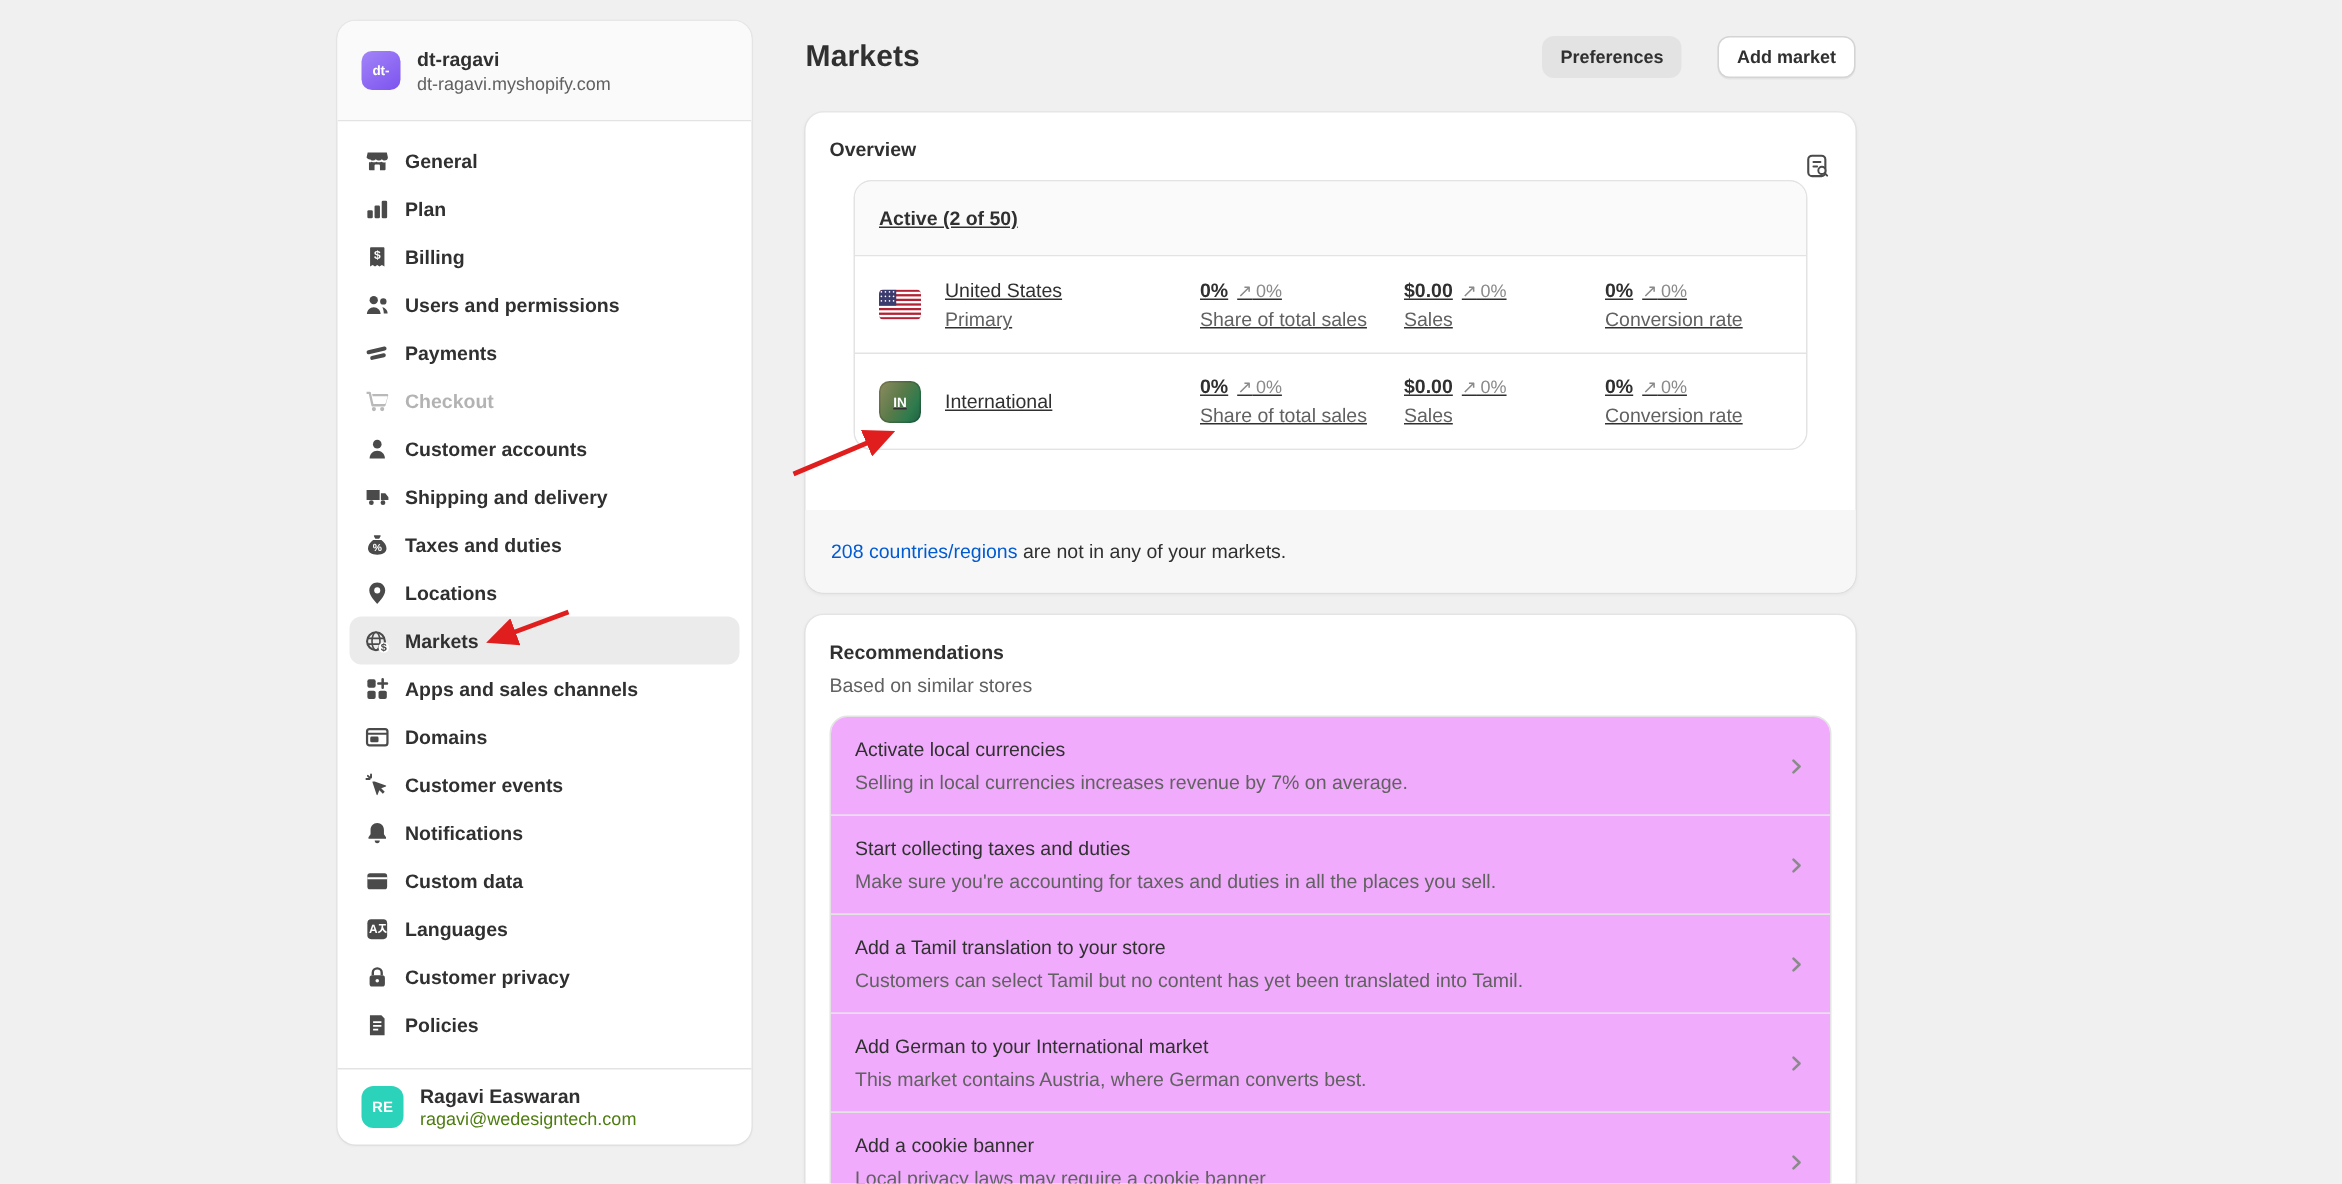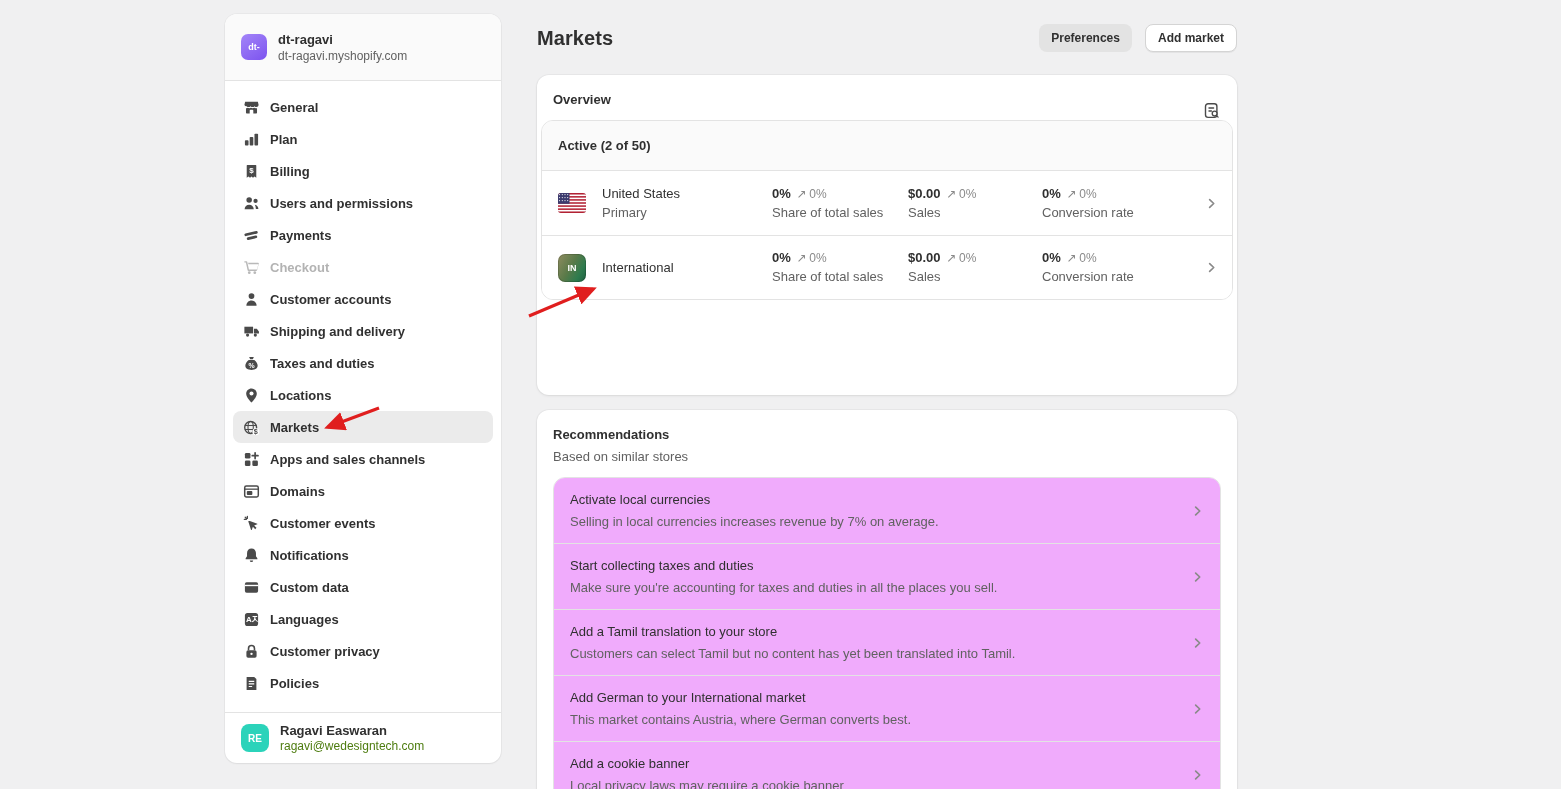--- a/index.html
+++ b/index.html
@@ -53,40 +53,40 @@
     background:#2bd3ba; color:#fff; font-size:10px; font-weight:700;
     display:flex; align-items:center; justify-content:center;
   }
   .user-name { font-size:13px; font-weight:700; line-height:17px; }
   .user-email { font-size:12px; color:#4d7c0f; line-height:15px; }
 
   
   .content { position:absolute; left:537px; top:0; width:700px; height:789px; }
   .page-header { position:absolute; top:24px; left:0; right:0; height:28px; display:flex; align-items:center; }
   .page-title { font-size:20px; font-weight:700; margin:0; letter-spacing:.1px; }
-  .header-actions { margin-left:auto; display:flex; gap:13px; }
+  .header-actions { margin-left:auto; display:flex; gap:24px; }
   .btn {
     height:28px; padding:0 12px; border-radius:8px; font-size:12px; font-weight:600;
     display:flex; align-items:center; color:#303030; cursor:pointer;
     font-family:inherit; border:none; background:none;
   }
   .btn-tertiary { background:#e3e3e3; }
   .btn-default { background:#fff; border:1px solid #d4d4d4; box-shadow:0 1px 0 rgba(0,0,0,.05); }
 
   .card {
     position:absolute; left:0; width:700px; background:#fff; border-radius:12px;
     box-shadow:0 1px 3px rgba(0,0,0,.07), 0 0 0 1px rgba(0,0,0,.03);
   }
   .overview-card { top:75px; height:320px; display:flex; flex-direction:column; }
   .card-head { padding:16px 16px 0; position:relative; flex:none; }
   .card-title { font-size:13px; font-weight:700; line-height:17px; }
   .card-sub { font-size:13px; color:#616161; margin-top:6px; line-height:16px; }
   .icon-btn { position:absolute; right:15px; top:26px; width:20px; height:20px; padding:0; border:none; background:none; cursor:pointer; color:#4a4a4a; }
 
-  .market-table { margin:12px 4px 0; border:1px solid #e3e3e3; border-radius:12px; overflow:hidden; flex:none; }
+  .market-table { margin:12px 32px 0; border:1px solid #e3e3e3; border-radius:12px; overflow:hidden; flex:none;text-decoration:underline; }
   .table-header {
     height:50px; background:#fafafa; border-bottom:1px solid #e3e3e3;
     display:flex; align-items:center; padding:0 16px; font-weight:700;
   }
   .market-row {
     height:64px; display:grid; align-items:center;
     grid-template-columns:44px 170px 136px 134px 148px 1fr;
     padding-left:16px; cursor:pointer; background:#fff;
   }
   .market-row + .market-row { border-top:1px solid #e3e3e3; }
@@ -516,20 +516,23 @@
             </div>
             <span class="row-chevron">
   <svg width="13" height="13" viewBox="0 0 14 14" fill="none">
                 <path d="M5 2.8 L9.4 7 L5 11.2" stroke="currentColor" stroke-width="1.8" stroke-linecap="round" stroke-linejoin="round"></path>
               </svg>
             </span>
           </div>
         </div>
     </div>
 
+    <div class="overview-footer">
+      <span><a class="footer-link">208 countries/regions</a><span> are not in any of your markets.</span></span>
+    </div>
   </section>
 
   <section class="card rec-card">
     <div class="card-head">
       <div class="card-title">Recommendations</div>
       <div class="card-sub">Based on similar stores</div>
     </div>
     <div class="rec-list">
         <div class="rec-item">
           <div class="rec-title">Activate local currencies</div>

